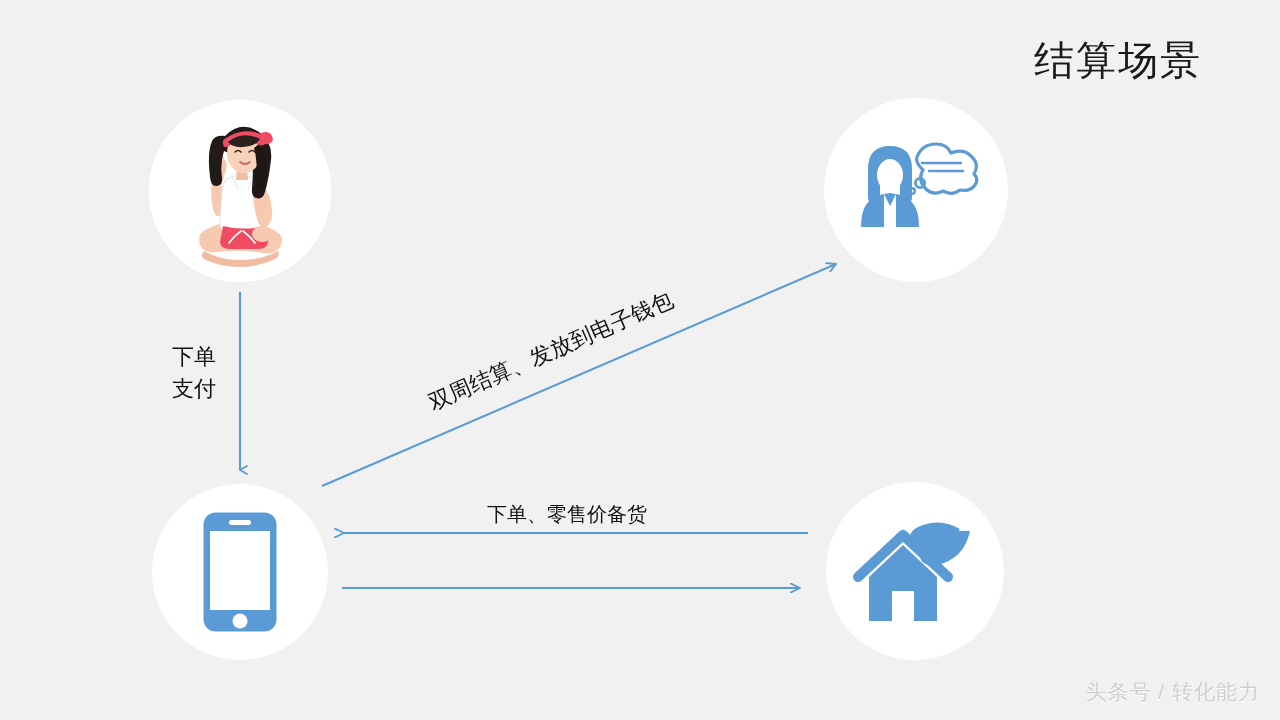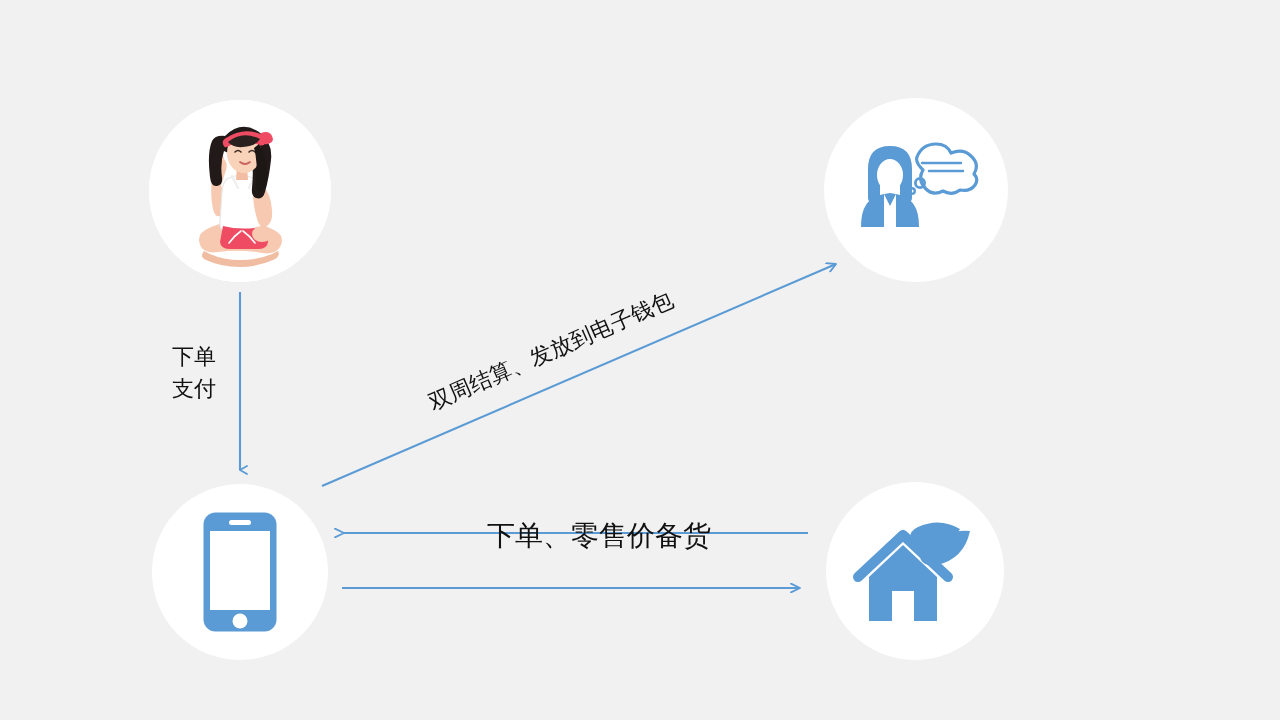--- a/index.html
+++ b/index.html
@@ -88,22 +88,22 @@
   }
   #label-settle-wallet {
     left: 430px;
     top: 388px;
     transform: rotate(-23.5deg);
     transform-origin: left center;
     font-size: 22px;
   }
   #label-order-stock {
     left: 487px;
-    top: 516px;
-    font-size: 28px;
+    top: 500px;
+    font-size: 20px;
   }
   #label-settle-rebate {
     left: 436px;
     top: 601px;
     font-size: 22px;
   }
 
   
   .watermark {
     position: absolute;
@@ -114,20 +114,21 @@
     letter-spacing: 1px;
     white-space: nowrap;
     text-shadow: 0 1px 0 #ffffff;
   }
 </style>
 </head>
 <body>
 
 <div id="slide">
 
+  <div class="slide-title">结算场景</div>
 
   <svg id="connectors" viewBox="0 0 1280 720" width="1280" height="720">
     <defs>
       <marker id="ah-down" markerWidth="10" markerHeight="10" refX="5" refY="8" orient="auto" markerUnits="userSpaceOnUse">
         <path d="M1,1 L5,8 L9,1" fill="none" stroke="#5b9bd5" stroke-width="1.8" stroke-linecap="round" stroke-linejoin="round"></path>
       </marker>
       <marker id="ah-left" markerWidth="12" markerHeight="10" refX="2" refY="5" orient="auto" markerUnits="userSpaceOnUse">
         <path d="M11,0.6 L2,5 L11,9.4" fill="none" stroke="#5b9bd5" stroke-width="1.8" stroke-linecap="round" stroke-linejoin="round"></path>
       </marker>
       <marker id="ah-right" markerWidth="12" markerHeight="10" refX="10" refY="5" orient="auto" markerUnits="userSpaceOnUse">
@@ -235,14 +236,15 @@
   <div class="edge-label" id="label-order-pay">
     <div>下单</div>
     <div>支付</div>
   </div>
 
   <div class="edge-label" id="label-settle-wallet">双周结算、发放到电子钱包</div>
 
   <div class="edge-label" id="label-order-stock">下单、零售价备货</div>
 
 
+  <div class="watermark">头条号 / 转化能力</div>
 
 </div>
 
 </body></html>

